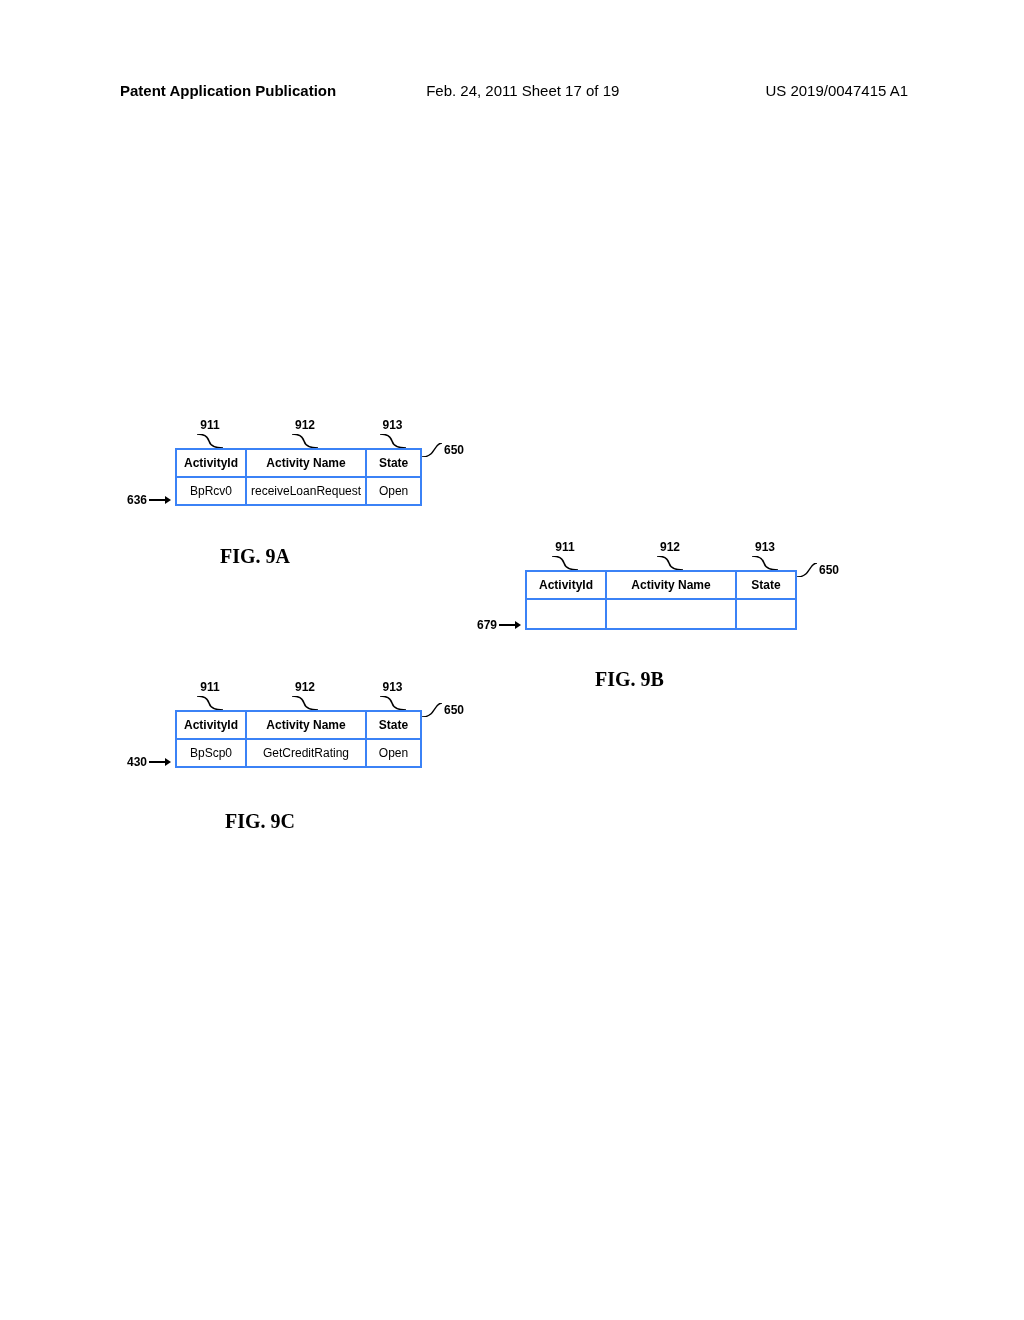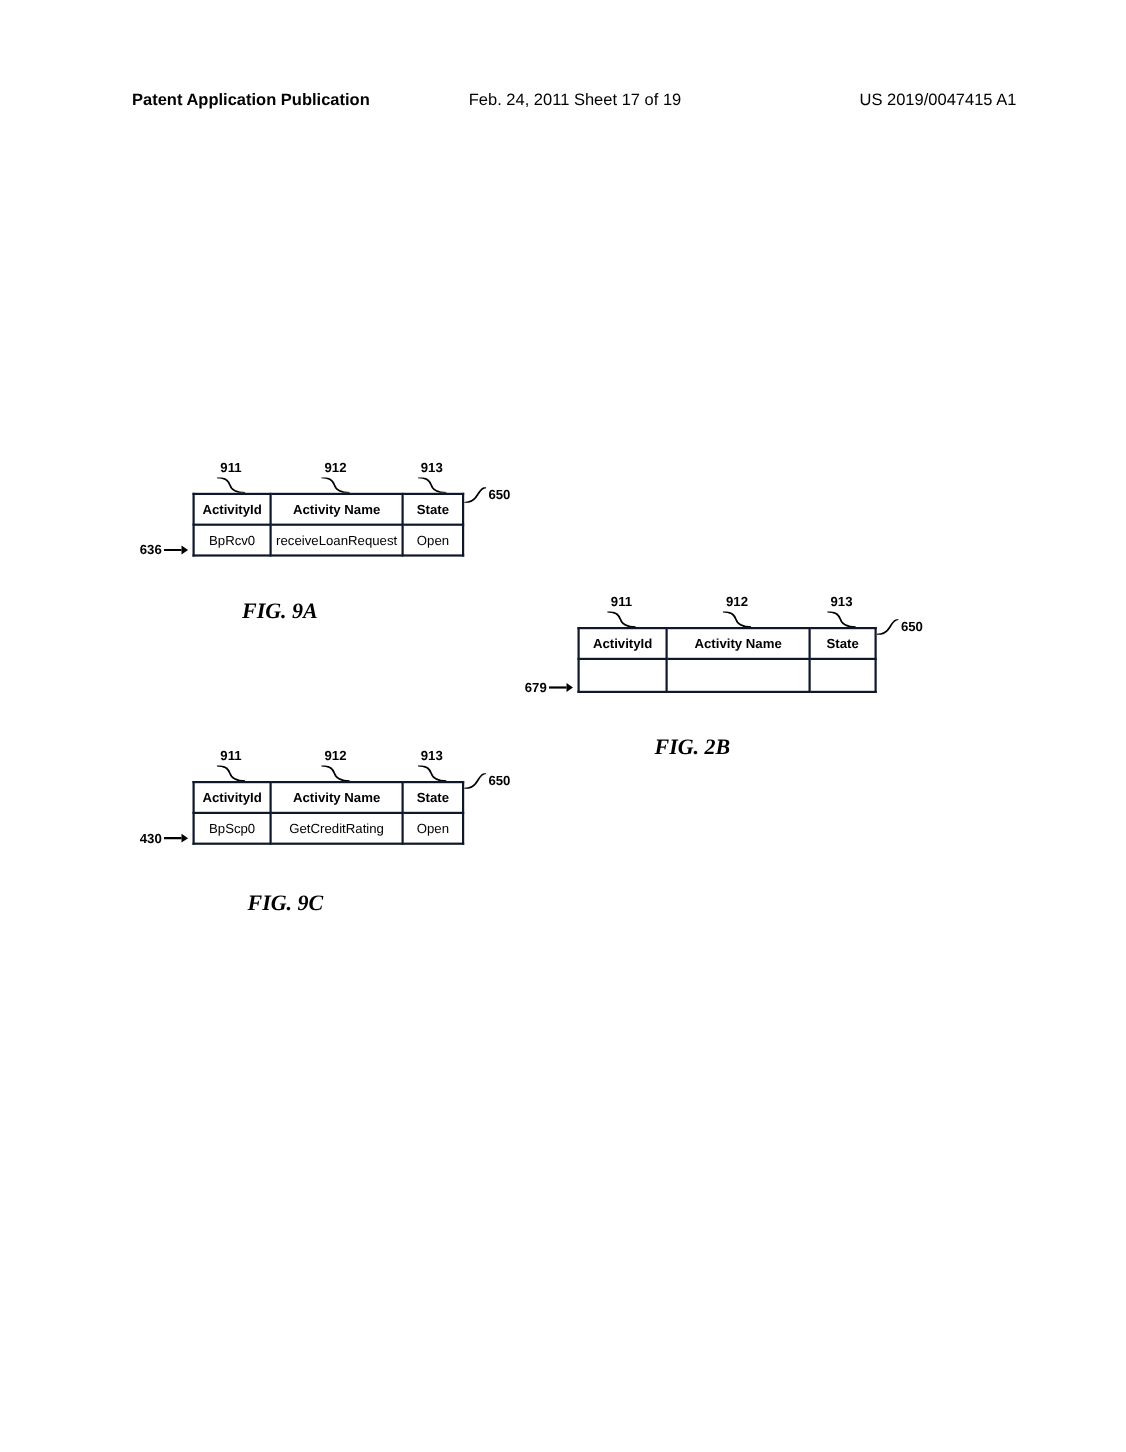--- a/index.html
+++ b/index.html
@@ -11,21 +11,21 @@
       width: 1024px;
       height: 1320px;
       background: white;
       font-family: Arial, Helvetica, sans-serif;
       position: relative;
     }
     .header {
       position: absolute;
       top: 82px;
       left: 120px;
-      right: 100px;
+      right: 116px;
       display: flex;
       font-size: 15px;
       align-items: flex-end;
     }
     .header-left {
       font-weight: bold;
     }
     .header-center {
       margin-left: 90px;
     }
@@ -45,21 +45,21 @@
       font-weight: bold;
     }
     .curve {
       display: block;
       margin: 2px auto 0;
     }
     .table {
       border-collapse: collapse;
     }
     .table th, .table td {
-      border: 2px solid #0f172a;
+      border: 2px solid #3b82f6;
       font-size: 12px;
       text-align: center;
       padding: 6px 4px;
     }
     .table th {
       font-weight: bold;
     }
     .row-label {
       position: absolute;
       font-size: 12px;
@@ -73,21 +73,20 @@
     }
     .ref-label {
       position: absolute;
       font-size: 12px;
       font-weight: bold;
       display: flex;
       align-items: center;
     }
     .fig-caption {
       font-family: "Times New Roman", Times, serif;
-      font-style: italic;
       font-weight: bold;
       font-size: 20px;
       text-align: center;
       position: absolute;
     }
   </style>
 </head>
 <body>
 
 <div class="header">
@@ -189,21 +188,21 @@
       <line x1="0" y1="5" x2="16" y2="5" stroke="black" stroke-width="2"></line>
       <polygon points="16,1 22,5 16,9" fill="black"></polygon>
     </svg>
 </div>
 <div class="ref-label" style="left:797px; top:563px;">
   <svg width="20" height="14">
       <path d="M0 14 Q8 14 12 7 Q16 0 20 0" fill="none" stroke="black" stroke-width="1.5"></path>
     </svg>
   <span style="margin-left:2px;">650</span>
 </div>
-<div class="fig-caption" style="left:595px; top:668px;">FIG. 2B</div>
+<div class="fig-caption" style="left:595px; top:668px;">FIG. 9B</div>
 
 <div class="figure-block" style="left:175px; top:680px;">
   <div class="col-markers">
     <div class="col-marker" style="width:70px;">
       <span>911</span>
       <svg class="curve" width="26" height="14">
           <path d="M0 0 Q10 0 12 7 Q14 14 26 14" fill="none" stroke="black" stroke-width="1.5"></path>
         </svg>
     </div>
     <div class="col-marker" style="width:120px;">

